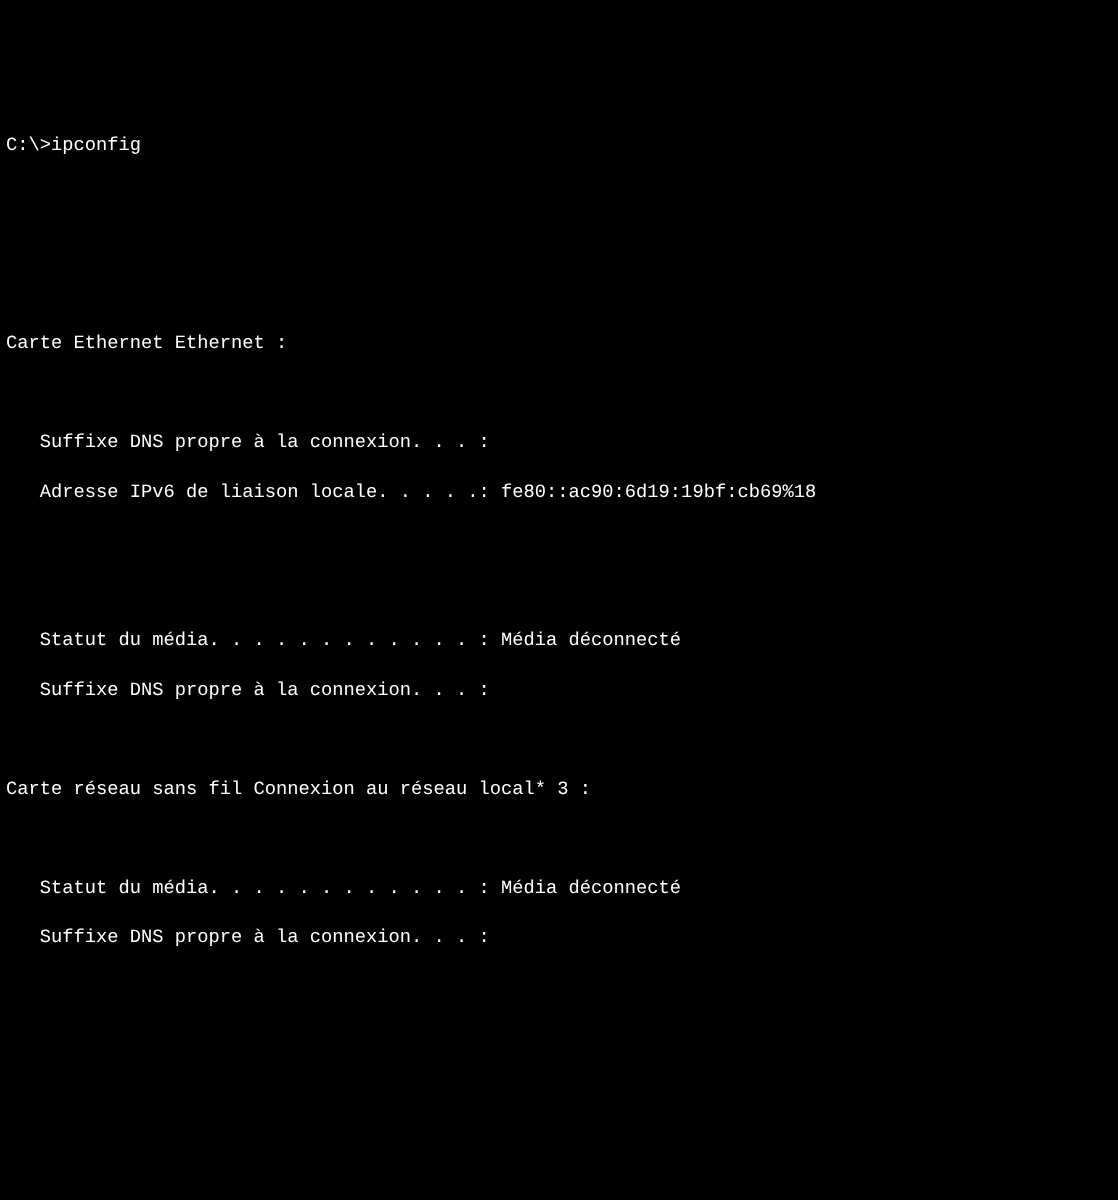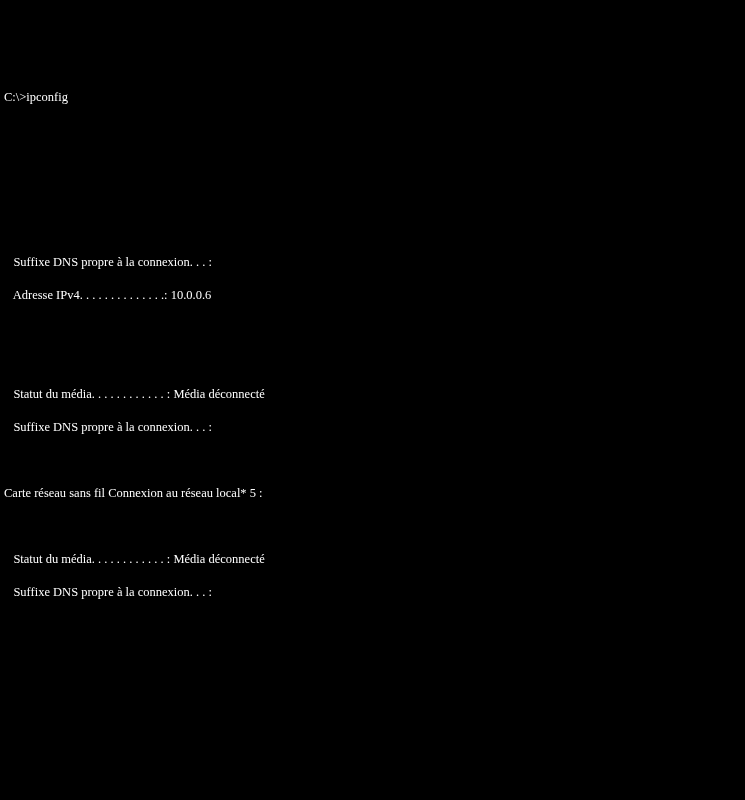--- a/index.html
+++ b/index.html
@@ -6,42 +6,43 @@
     body {
       background: #000;
       color: #fff;
       font-family: Consolas, 'Courier New', monospace;
       font-size: 12.5px;
       line-height: 16.5px;
       padding: 6px 4px;
       width: 745px;
       white-space: pre;
     }
-    .line { white-space: pre; font-family: Liberation Serif, serif; }
+    .line { white-space: pre; }
     .blank { height: 16.5px; }
   </style>
 </head>
 <body>
 
 
 
 <div>
 <div class="line"><span>C:\&gt;</span><span>ipconfig</span></div>
 <div class="blank"></div>
 <div class="blank"></div>
 <div class="blank"></div>
+<div class="line">Carte Ethernet Ethernet :</div>
 <div class="blank"></div>
 <div class="line"><span>   Suffixe DNS propre à la connexion. . . :</span></div>
-<div class="line"><span>   Adresse IPv4. . . . . . . . . . . . . .:</span><span> 10.0.0.6</span></div>
+<div class="line"><span>   Adresse IPv6 de liaison locale. . . . .:</span><span> fe80::ac90:6d19:19bf:cb69%18</span></div>
 <div class="blank"></div>
 <div class="blank"></div>
 <div class="line"><span>   Statut du média. . . . . . . . . . . . :</span><span> Média déconnecté</span></div>
 <div class="line"><span>   Suffixe DNS propre à la connexion. . . :</span></div>
 <div class="blank"></div>
-<div class="line">Carte réseau sans fil Connexion au réseau local* 5 :</div>
+<div class="line">Carte réseau sans fil Connexion au réseau local* 3 :</div>
 <div class="blank"></div>
 <div class="line"><span>   Statut du média. . . . . . . . . . . . :</span><span> Média déconnecté</span></div>
 <div class="line"><span>   Suffixe DNS propre à la connexion. . . :</span></div>
 
 
 
 
 
 
 

